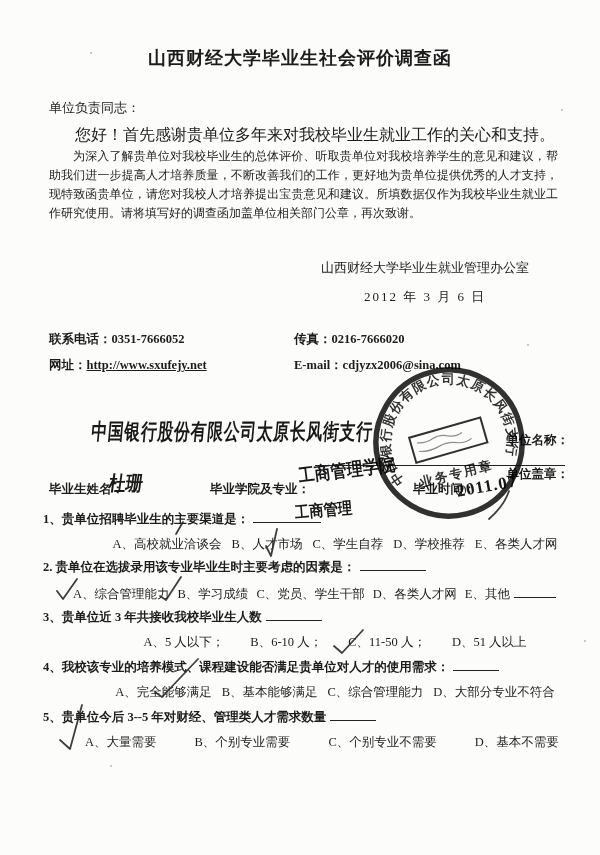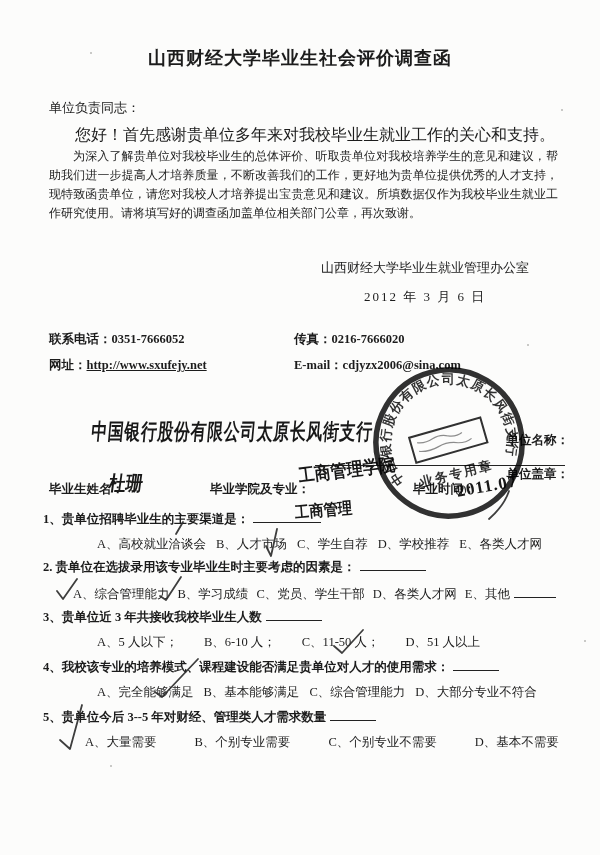--- a/index.html
+++ b/index.html
@@ -22,21 +22,21 @@
   .c-row.r1{justify-content:space-between;}
   .u{text-decoration:underline;}
   .unit-row{position:absolute;top:432px;left:49px;width:520px;font-size:12.5px;
     font-weight:700;display:flex;align-items:flex-end;white-space:nowrap;flex-direction:column;}
   .blank-unit{display:inline-block;width:250px;border-bottom:1.3px solid #222;height:16px;margin:0 4px 0 2px;}
   .grad-label{position:absolute;top:481px;font-size:12.5px;font-weight:700;white-space:nowrap;}
   .gl1{left:49px;} .gl2{left:210px;} .gl3{left:413px;}
   .q{position:absolute;left:43px;width:530px;font-size:12.5px;white-space:nowrap;}
   .q-title{font-weight:700;}
   .q-opts{margin-top:8px;font-weight:400;}
-  .q1 .q-opts,.q3 .q-opts,.q4 .q-opts{padding-left:54px;}
+  .q1 .q-opts,.q3 .q-opts,.q4 .q-opts{padding-left:54px;text-align:center;}
   .q2 .q-opts{padding-left:30px;}
   .q5 .q-opts{padding-left:42px;}
   .q1 .opt+.opt{margin-left:10px;}
   .q2 .opt+.opt{margin-left:8px;text-align:right;}
   .q3 .opt+.opt{margin-left:26px;}
   .q4 .opt+.opt{margin-left:10px;}
   .q5 .opt+.opt{margin-left:38px;}
   .blank{display:inline-block;border-bottom:1.3px solid #222;height:13px;vertical-align:baseline;margin-left:4px;}
   .hw{position:absolute;font-weight:700;color:#181818;white-space:nowrap;z-index:3;}
   .hw-unit{left:90px;top:417px;font-size:22px;letter-spacing:1px;

